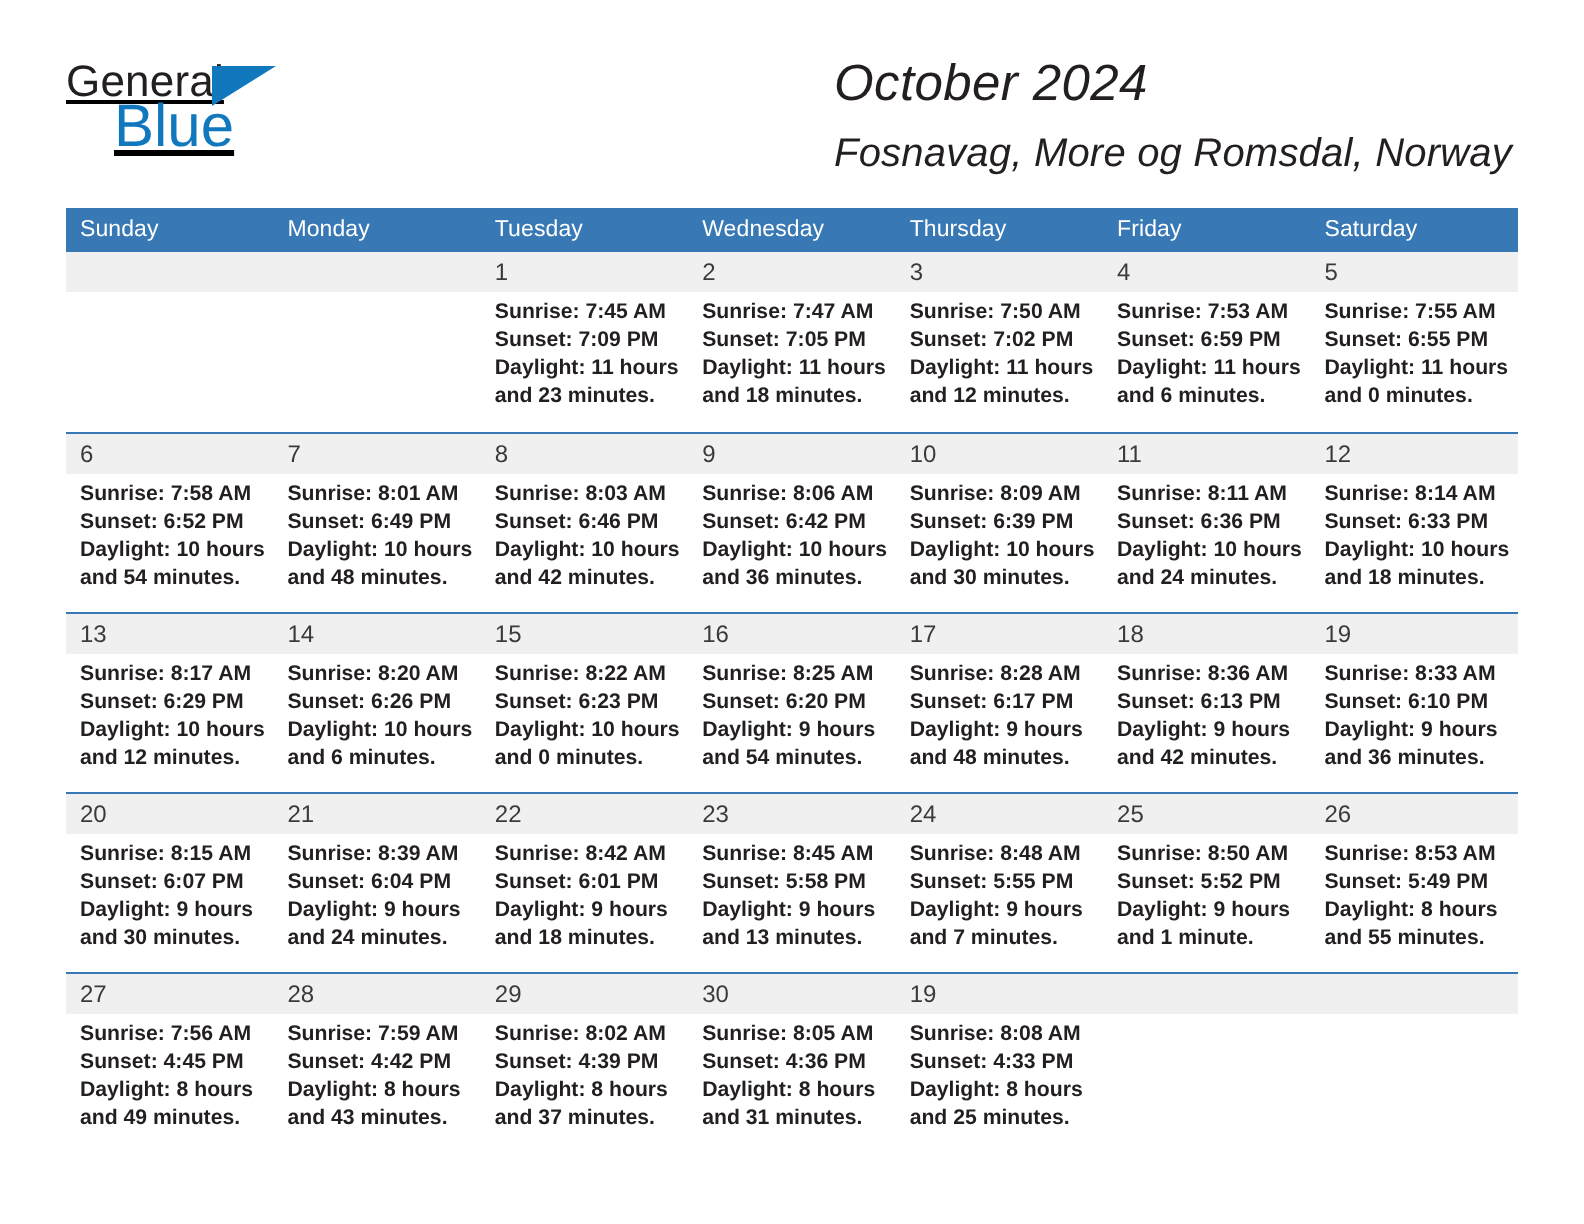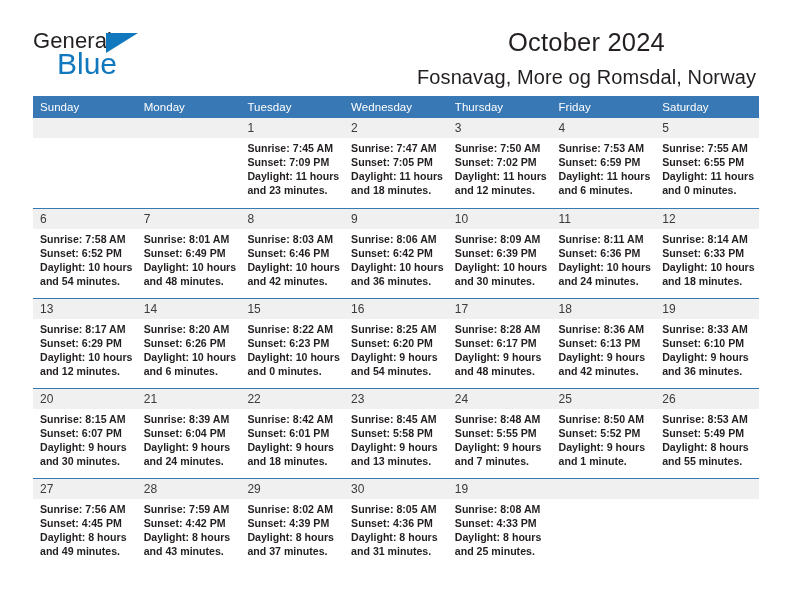--- a/index.html
+++ b/index.html
@@ -18,20 +18,21 @@
     align-items: flex-start;
     justify-content: space-between;
     padding: 26px 36px 0 33px;
     height: 96px;
   }
   .logo {
     position: relative;
     width: 118px;
     padding-top: 4px;
     line-height: 1;
+    text-decoration: underline;
   }
   .logo-general {
     font-size: 22px;
     color: #231f20;
     letter-spacing: .1px;
     display: block;
   }
   .logo-blue {
     font-size: 30px;
     color: #1278be;
@@ -40,38 +41,38 @@
     margin-left: 24px;
   }
   .logo-tri {
     position: absolute;
     left: 73px;
     top: 7px;
     width: 0; height: 0;
     border-left: 32px solid #1278be;
     border-bottom: 20px solid transparent;
   }
-  .titles { text-align: center; padding-top: 2px; }
+  .titles { text-align: left; padding-top: 2px; font-style: italic; }
   .cal-title {
     font-size: 25.5px;
     font-weight: normal;
     color: #231f20;
     line-height: 1.15;
     letter-spacing: .2px;
   }
   .cal-sub {
     font-size: 20px;
     color: #231f20;
     margin-top: 9px;
     letter-spacing: .1px;
   }
 
   
   .calendar {
-    margin: 0 33px;
+    margin: 8px 33px;
     width: 726px;
     border-collapse: collapse;
     table-layout: fixed;
   }
   .calendar th {
     background: #3878b4;
     color: #ffffff;
     font-size: 11.5px;
     font-weight: normal;
     text-align: left;

